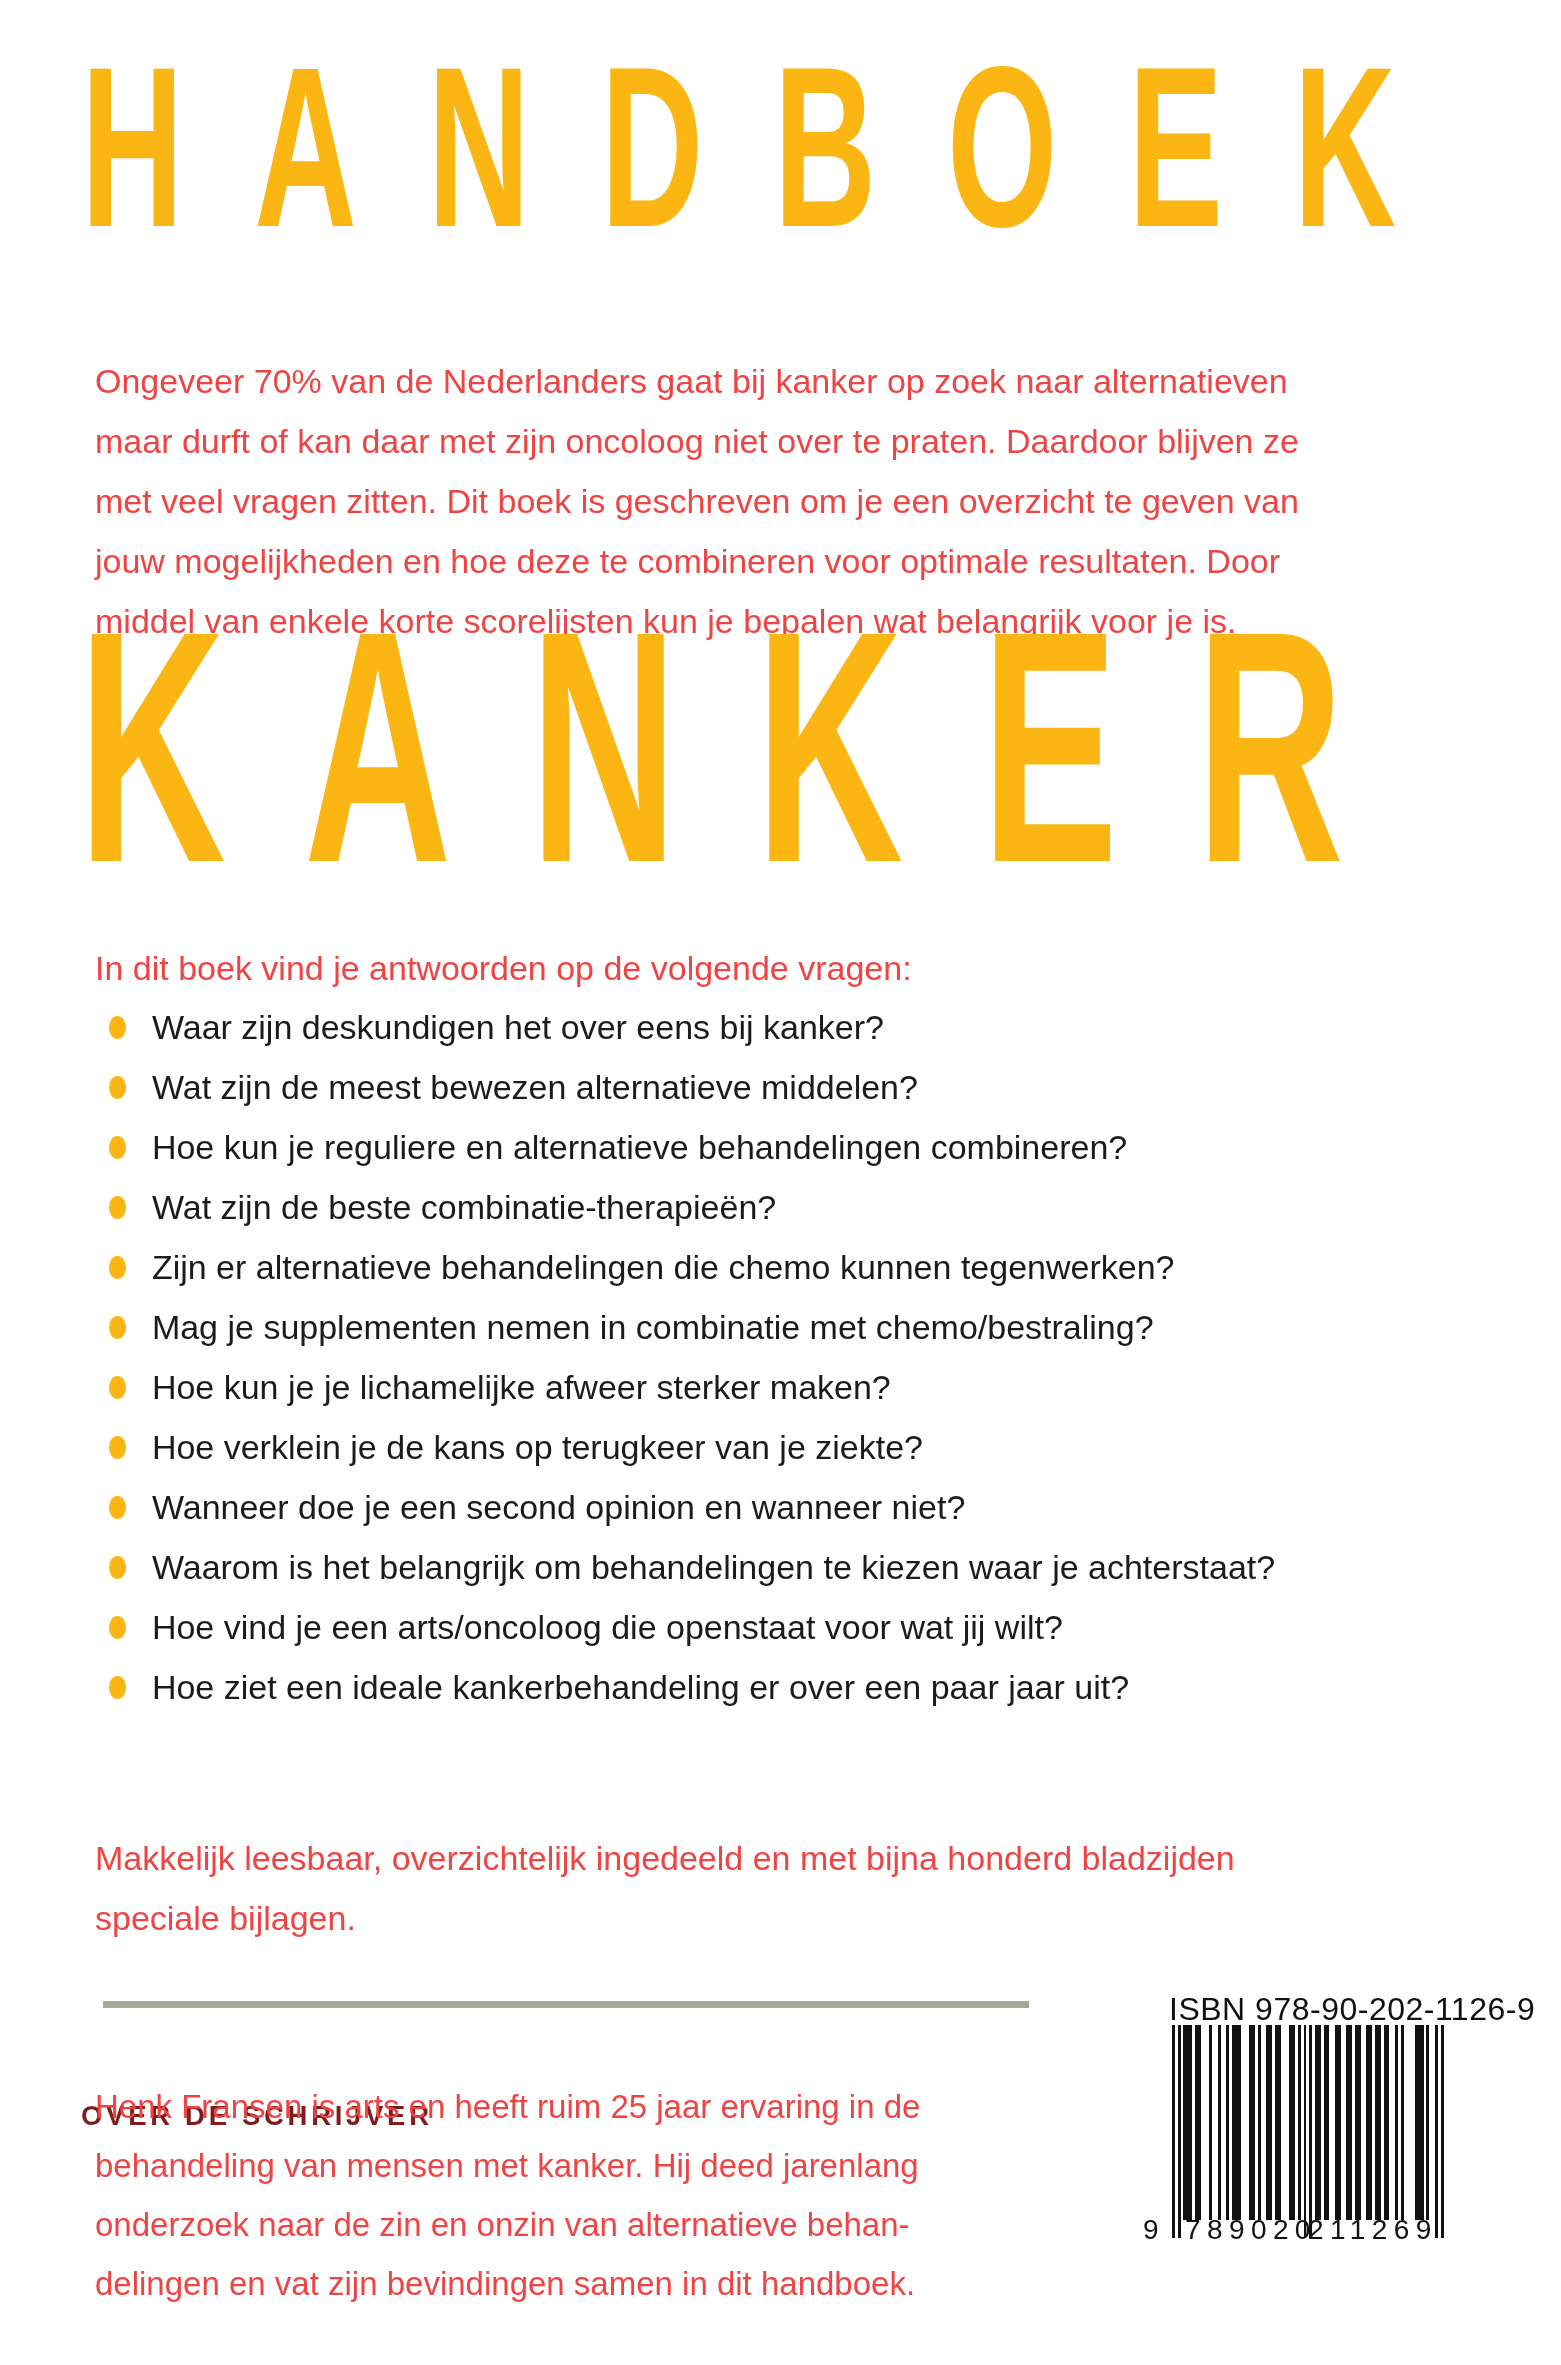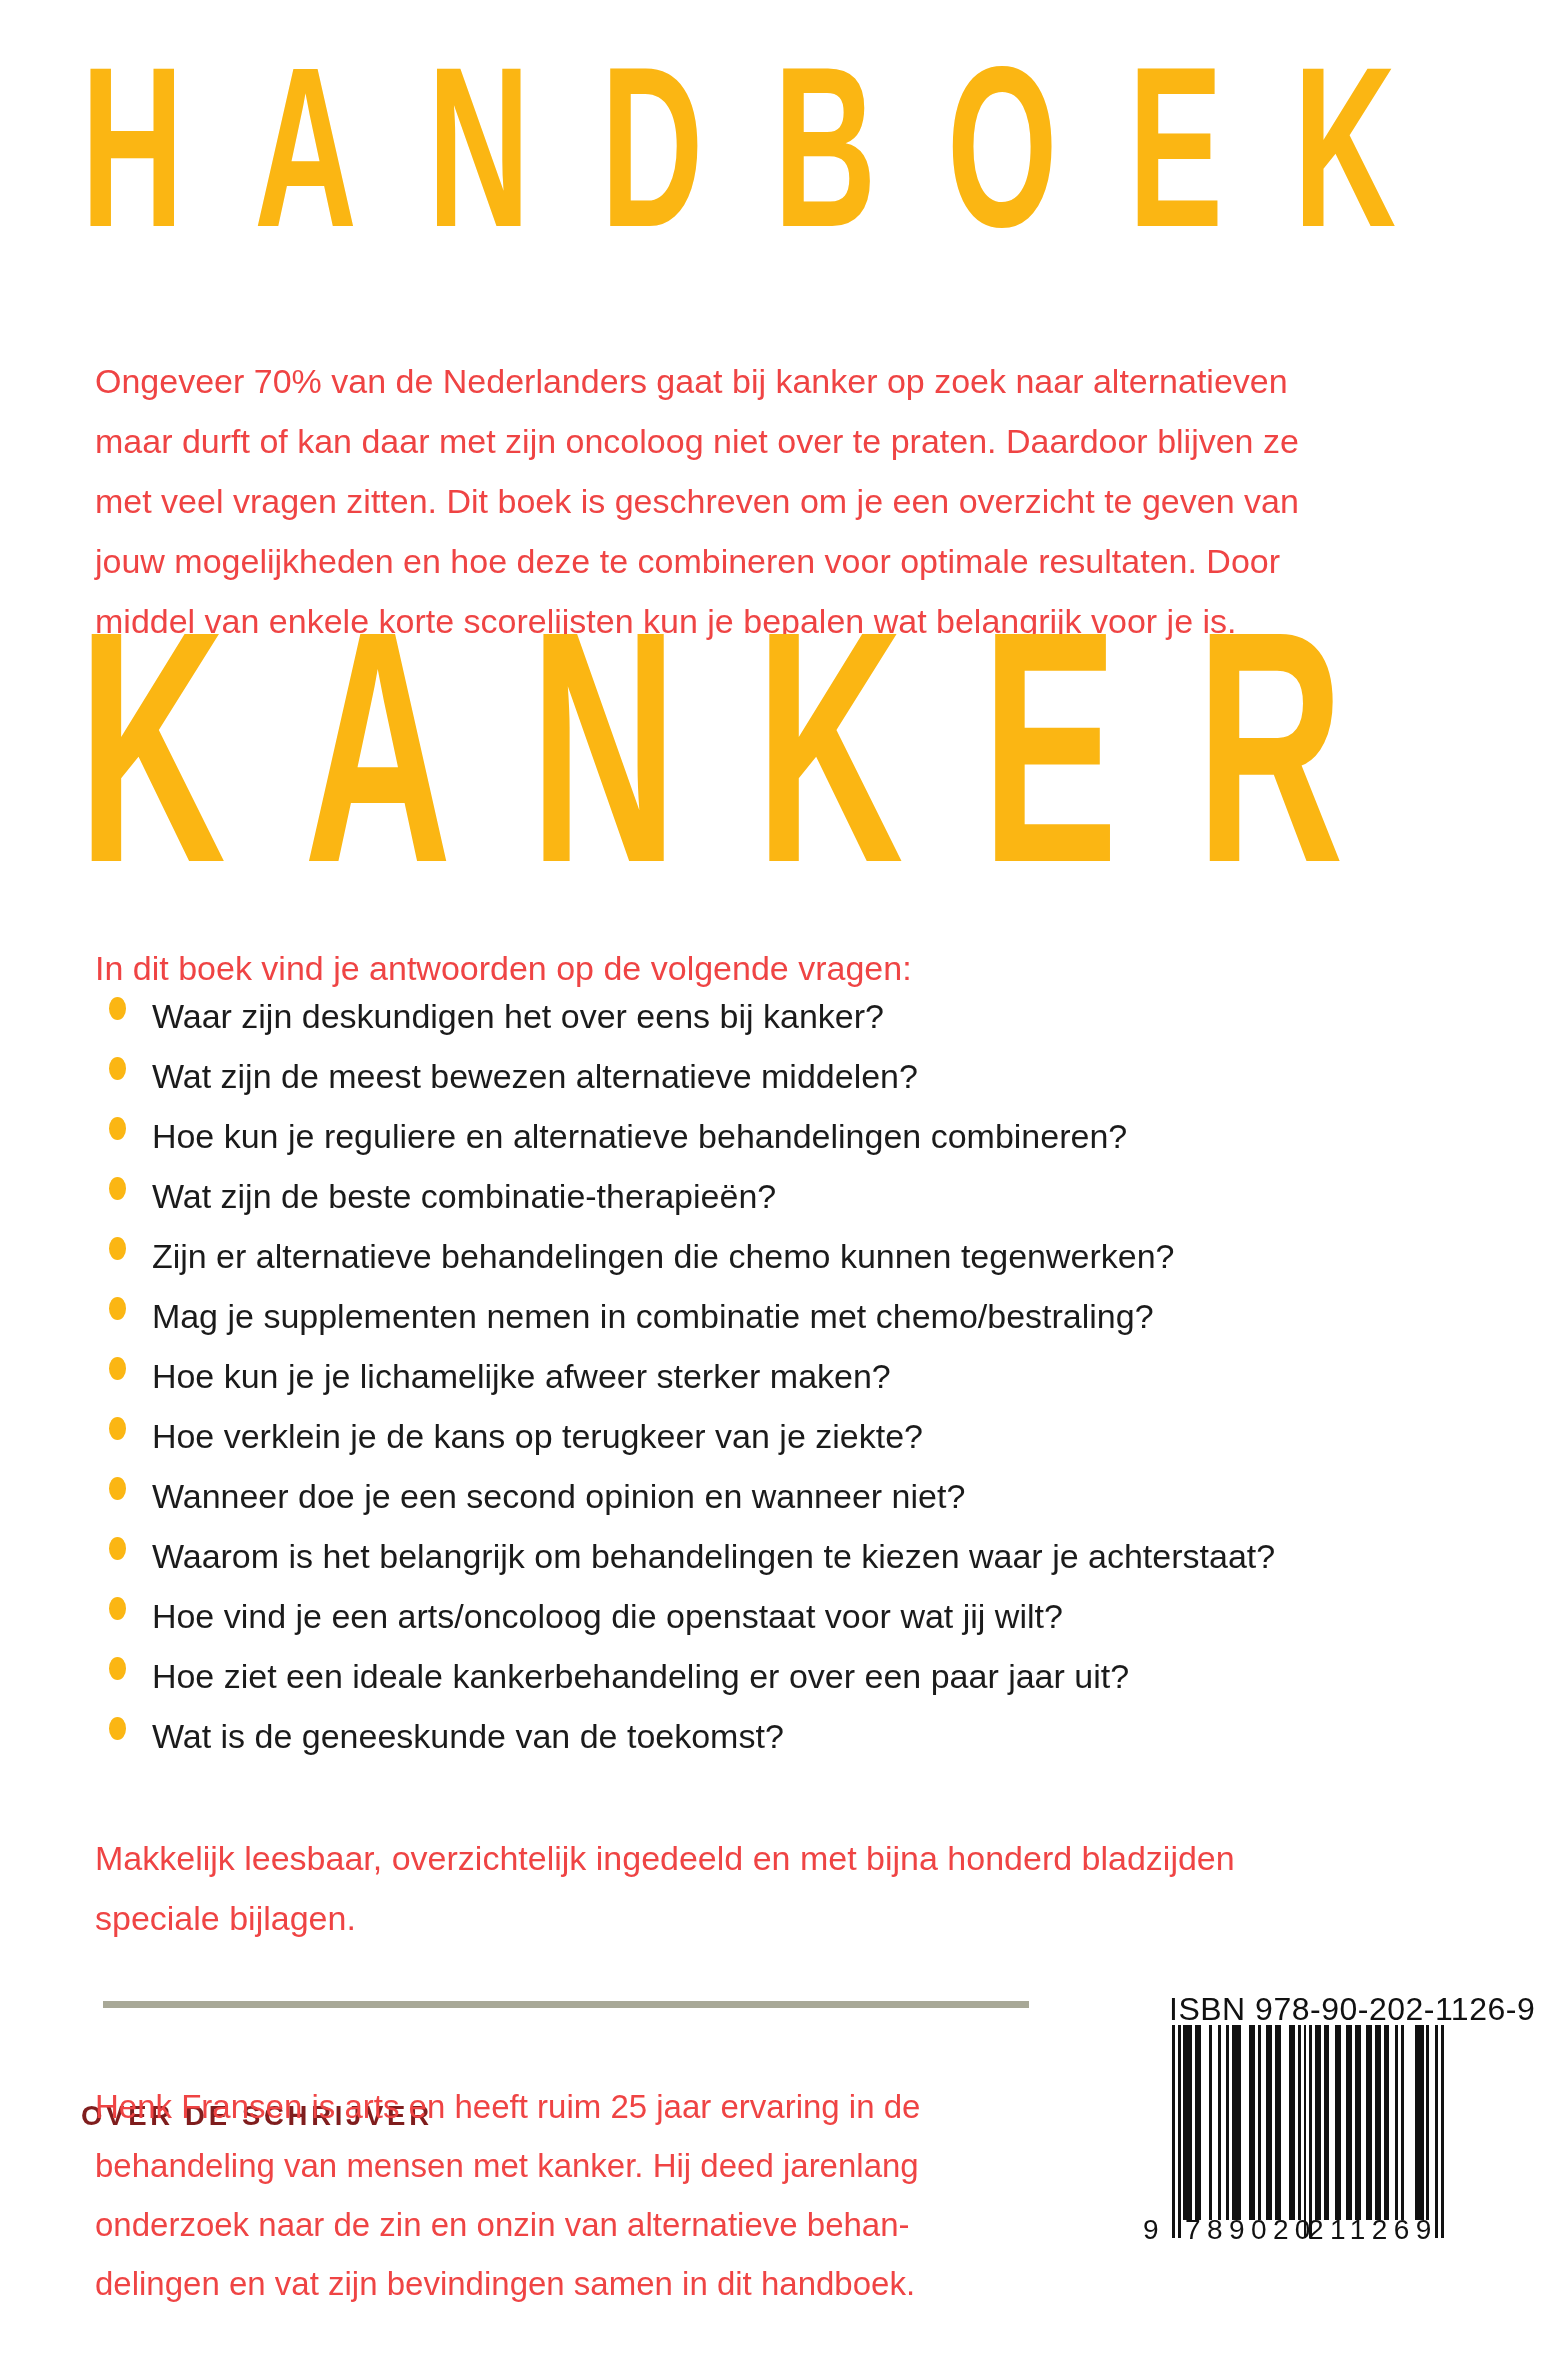--- a/index.html
+++ b/index.html
@@ -50,20 +50,21 @@
     position:absolute;
     left:81px;
     top:997px;
     margin:0;
     padding:0;
     list-style:none;
   }
   .questions li{
     height:60px;
     display:flex;
+    align-items:center;
   }
   .questions .dot{
     width:17.4px;
     height:23px;
     border-radius:50%;
     background:#FBB613;
     margin-left:27.5px;
     flex:0 0 auto;
   }
   .questions .q{
@@ -195,24 +196,20 @@
       <span class="q">Waarom is het belangrijk om behandelingen te kiezen waar je achterstaat?</span>
     </li>
       <li>
       <span class="dot"></span>
       <span class="q">Hoe vind je een arts/oncoloog die openstaat voor wat jij wilt?</span>
     </li>
       <li>
       <span class="dot"></span>
       <span class="q">Hoe ziet een ideale kankerbehandeling er over een paar jaar uit?</span>
     </li>
-      <li>
-      <span class="dot"></span>
-      <span class="q">Wat is de geneeskunde van de toekomst?</span>
-    </li>
     </ul>
 
   <div class="body-text closing">Makkelijk leesbaar, overzichtelijk ingedeeld en met bijna honderd bladzijden
 speciale bijlagen.</div>
 
   <div class="divider"></div>
 
   <div class="about-heading">OVER DE SCHRIJVER</div>
 
   <div class="body-text bio">Henk Fransen is arts en heeft ruim 25 jaar ervaring in de

